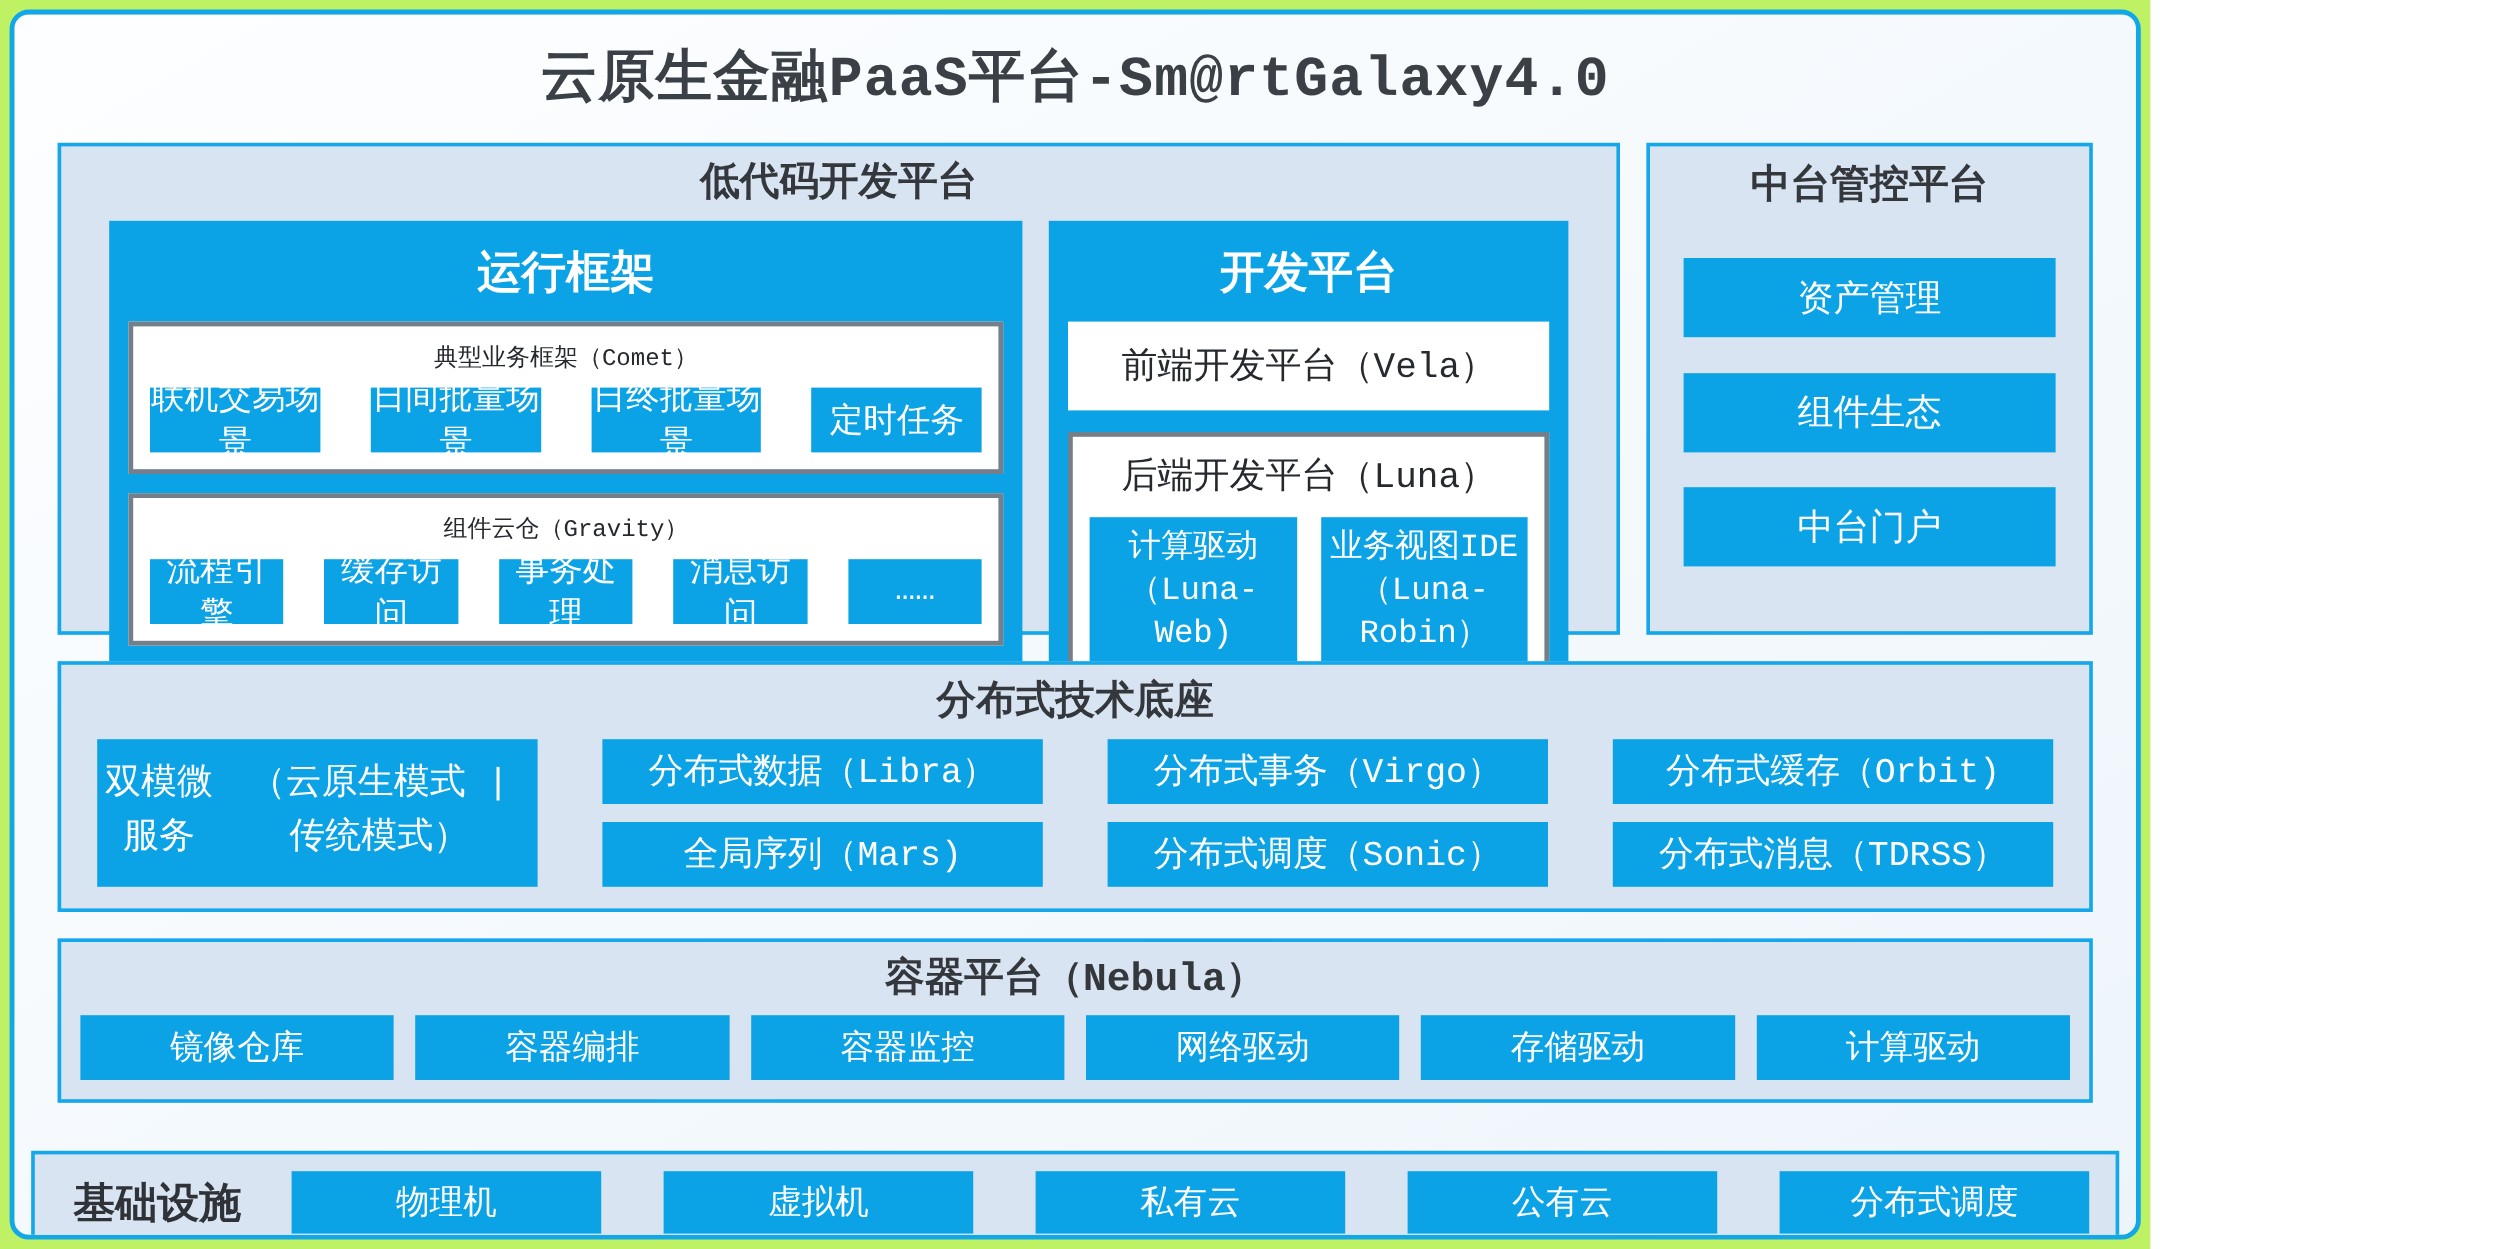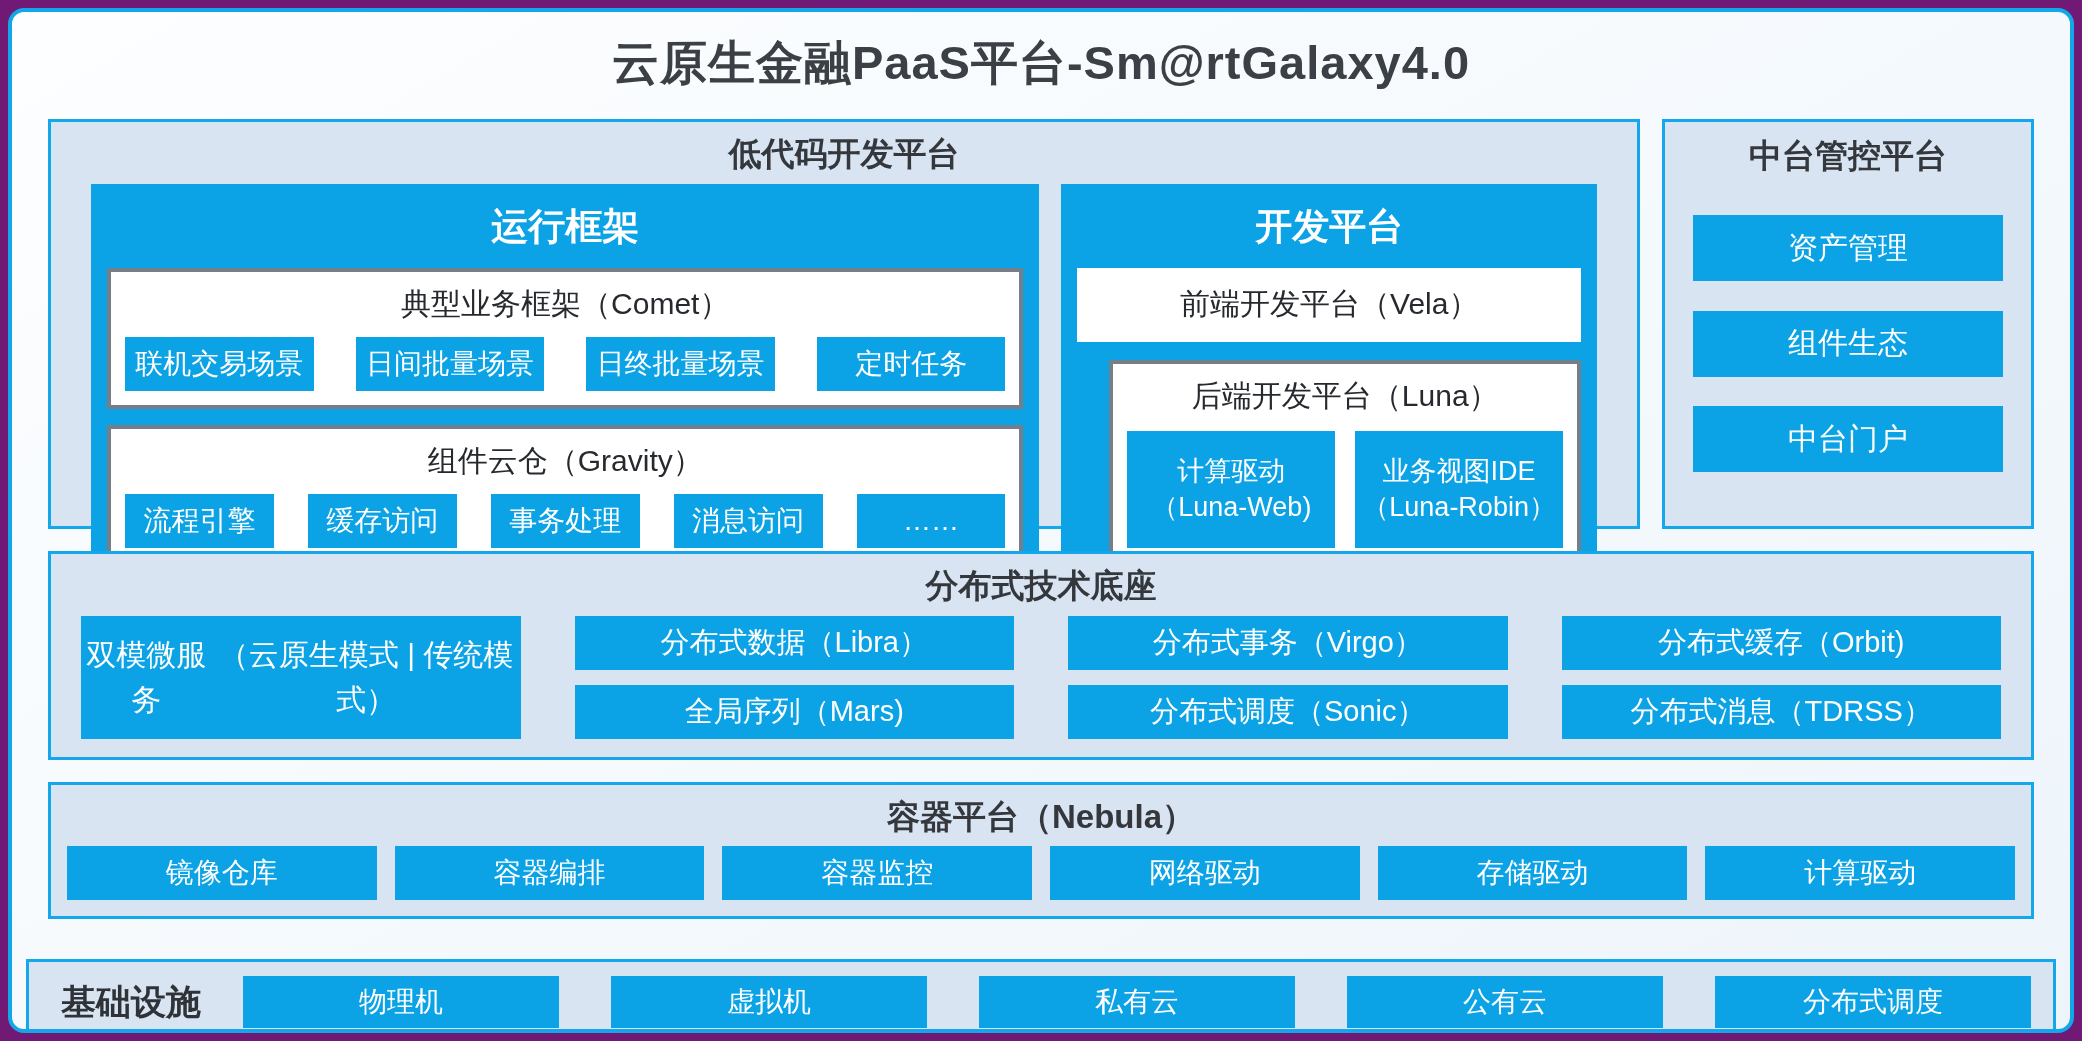--- a/index.html
+++ b/index.html
@@ -1,19 +1,19 @@
 <!DOCTYPE html>
 <html><head>
 <meta charset="utf-8">
 <style>
   html,body { margin:0; padding:0; background:#ffffff; }
   .page {
-    position:relative; width:2082px; height:1041px;
-    font-family:Liberation Sans, sans-serif;
-    background:#701a75;
+    position:relative; width:1792px; height:1041px;
+    font-family:Liberation Mono, monospace;
+    background:#bef264;
   }
   .frame {
     position:absolute; inset:8px;
     border:4px solid #12a7e9; border-radius:16px;
     background:linear-gradient(150deg,#fdfeff 0%,#f4f9fd 55%,#eef5fa 100%);
     overflow:hidden; display:flex; flex-direction:column;
   }
   .main-title {
     text-align:center; font-size:47px; font-weight:bold; color:#3b4046;
     padding:20px 0 24px; letter-spacing:1px;
@@ -28,32 +28,32 @@
   
   .row1 { display:flex; gap:22px; padding:0 36px; height:410px; }
   .lowcode { flex:1; padding:4px 40px 18px; display:flex; flex-direction:column; }
   .lowcode-body { display:flex; gap:22px; flex:1; }
   .bluebox { background:#0ba3e6; padding:10px 16px 16px; display:flex; flex-direction:column; box-sizing:border-box; }
   .runtime { flex:1.82; }
   .dev { flex:1; }
   .bluebox-title { color:#ffffff; font-size:37px; font-weight:bold; text-align:center; padding:8px 0 16px; }
   .group { background:#ffffff; border:4px solid #747f8a; padding:4px 14px 14px; }
   .group + .group { margin-top:16px; }
-  .group-title { font-size:30px; font-weight:500; color:#26292e; text-align:center; padding:8px 0 12px; }
+  .group-title { font-size:20px; font-weight:500; color:#26292e; text-align:center; padding:8px 0 12px; }
   .chip-row { display:flex; gap:42px; }
   .chip-row.tight { gap:34px; }
   .chip {
     flex:1; background:#0ba3e6; color:#ffffff; font-size:28px;
     display:flex; align-items:center; justify-content:center; height:54px; text-align:center;
   }
   .vela {
     background:#ffffff; height:74px; display:flex; align-items:center; justify-content:center;
     font-size:30px; font-weight:500; color:#26292e; margin-bottom:18px;
   }
-  .luna { background:#ffffff; border:4px solid #747f8a; padding:4px 14px 14px; flex:1; display:flex; flex-direction:column;margin-left:32px; }
+  .luna { background:#ffffff; border:4px solid #747f8a; padding:4px 14px 14px; flex:1; display:flex; flex-direction:column; }
   .luna-title { font-size:30px; font-weight:500; color:#26292e; text-align:center; padding:8px 0 14px; }
   .luna-chips { display:flex; gap:20px; flex:1; }
   .luna-chip {
     flex:1; background:#0ba3e6; color:#ffffff; font-size:27px; text-align:center;
     display:flex; flex-direction:column; align-items:center; justify-content:center;
     line-height:1.35; padding:8px 4px;
   }
   .midctrl { width:372px; padding:6px 28px 24px; display:flex; flex-direction:column; }
   .mid-buttons { flex:1; display:flex; flex-direction:column; justify-content:space-evenly; }
   .mid-btn {

